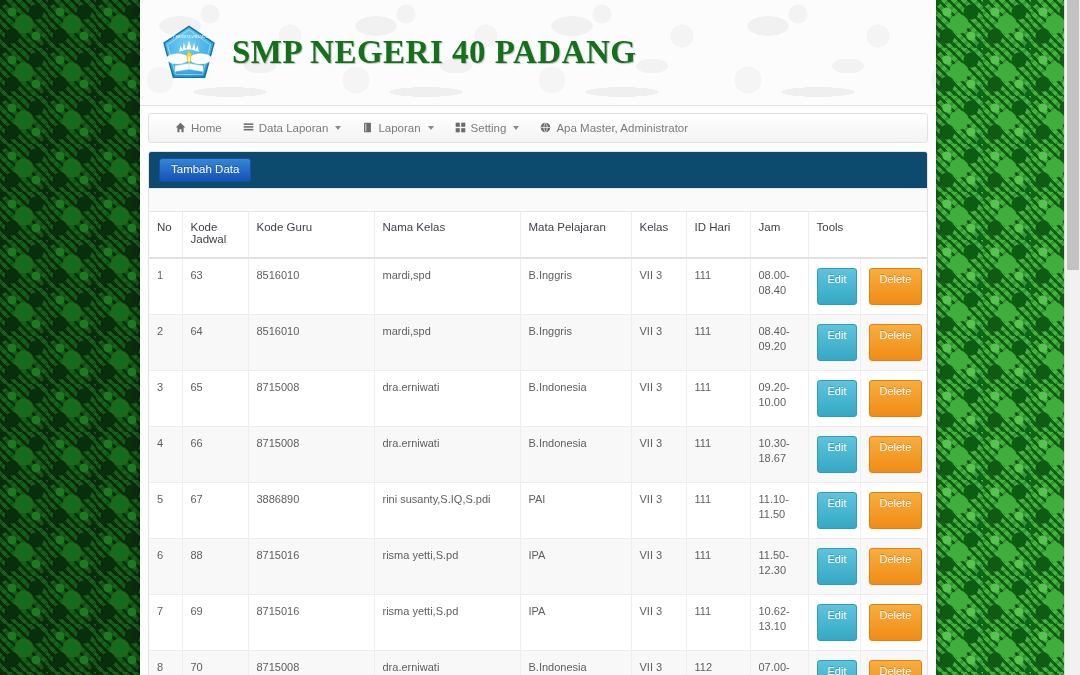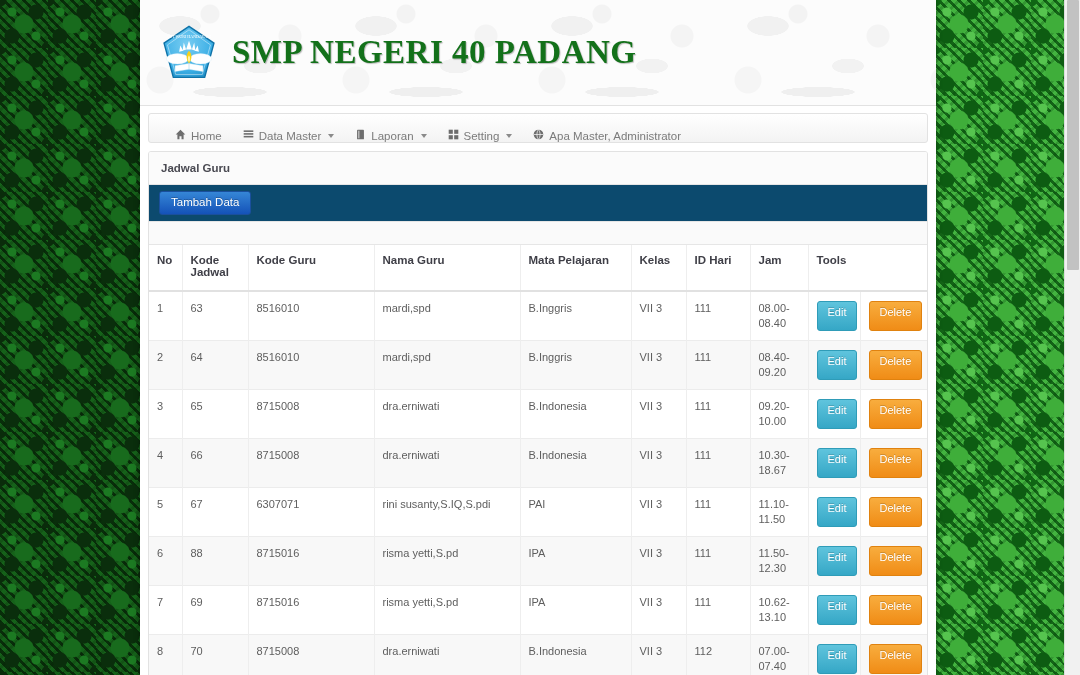--- a/index.html
+++ b/index.html
@@ -128,21 +128,21 @@
     letter-spacing: .5px;
     color: #13711a;
     text-shadow: 1px 1px 1px rgba(0,0,0,.25);
     white-space: nowrap;
   }
 
   
   .navwrap { padding: 7px 8px 0 8px; }
   .navbar {
     display: flex;
-    align-items: flex-end;
+    align-items: center;
     height: 30px;
     background: linear-gradient(to bottom, #ffffff 0%, #f3f3f3 100%);
     border: 1px solid #e2e2e2;
     border-radius: 3px;
     padding-left: 26px;
   }
   .nav-item {
     display: flex;
     align-items: center;
     gap: 5px;
@@ -215,21 +215,21 @@
   
   table.jadwal {
     width: 100%;
     border-collapse: collapse;
     font-size: 11px;
     color: #5e5e5e;
     table-layout: fixed;
   }
   table.jadwal th {
     text-align: left;
-    font-weight: bold;
+    font-weight: normal;
     color: #3f3f47;
     font-size: 11.5px;
     padding: 9px 8px;
     vertical-align: top;
     border-bottom: 2px solid #e1e1e1;
     border-right: 1px solid #eeeeee;
     background: #fff;
     height: 46px;
   }
   table.jadwal td {
@@ -251,21 +251,21 @@
   .c-kelas  { width: 55px; }
   .c-idhari { width: 64px; }
   .c-jam    { width: 58px; }
   .c-edit   { width: 52px; }
   .c-del    { width: 69px; }
 
   .td-btn { padding: 8px 6px; }
 
   .btn-edit, .btn-delete {
     display: inline-block;
-    padding: 5px 10px 12px;
+    padding: 5px 10px 19px;
     font-size: 11px;
     color: #fff;
     border-radius: 3px;
     line-height: 1;
     cursor: pointer;
     text-shadow: 0 -1px 0 rgba(0,0,0,.2);
     white-space: nowrap;
   }
   .btn-edit {
     background: linear-gradient(to bottom, #5fc4dd 0%, #35a7c6 100%);
@@ -327,21 +327,21 @@
       </div>
 
       <div class="nav-item">
         <span class="ico">
           <svg width="11" height="11" viewBox="0 0 16 16">
               <rect x="1" y="2" width="14" height="2.3" fill="#6d6d6d"></rect>
               <rect x="1" y="6" width="14" height="2.3" fill="#6d6d6d"></rect>
               <rect x="1" y="10" width="14" height="2.3" fill="#6d6d6d"></rect>
             </svg>
         </span>
-        <span>Data Master</span>
+        <span>Data Laporan</span>
         <span class="caret"></span>
       </div>
 
       <div class="nav-item">
         <span class="ico">
           <svg width="11" height="11" viewBox="0 0 16 16">
               <rect x="3" y="1" width="10" height="14" rx="1" fill="#6d6d6d"></rect>
               <rect x="4.5" y="2.5" width="2" height="11" fill="#ffffff" opacity=".55"></rect>
             </svg>
         </span>
@@ -371,23 +371,20 @@
         </span>
         <span>Apa Master, Administrator</span>
       </div>
 
     </div>
   </div>
 
   <div class="panelwrap">
     <div class="panel">
 
-      <div class="panel-heading">
-        <span>Jadwal Guru</span>
-      </div>
 
       <div class="panel-toolbar">
         <span class="btn-primary">Tambah Data</span>
       </div>
 
       <div class="panel-spacer"></div>
 
       <table class="jadwal">
         <colgroup>
           <col class="c-no">
@@ -399,21 +396,21 @@
             <col class="c-idhari">
             <col class="c-jam">
           <col class="c-edit">
             <col class="c-del">
         </colgroup>
         <thead>
           <tr>
             <th>No</th>
             <th>Kode Jadwal</th>
             <th>Kode Guru</th>
-            <th>Nama Guru</th>
+            <th>Nama Kelas</th>
             <th>Mata Pelajaran</th>
             <th>Kelas</th>
             <th>ID Hari</th>
             <th>Jam</th>
             <th colspan="2">Tools</th>
           </tr>
         </thead>
         <tbody id="table-body">
             <tr>
               <td>1</td>
@@ -459,21 +456,21 @@
               <td>B.Indonesia</td>
               <td>VII 3</td>
               <td>111</td>
               <td>10.30-18.67</td>
               <td class="td-btn"><span class="btn-edit">Edit</span></td>
               <td class="td-btn"><span class="btn-delete">Delete</span></td>
             </tr>
             <tr>
               <td>5</td>
               <td>67</td>
-              <td>6307071</td>
+              <td>3886890</td>
               <td>rini susanty,S.IQ,S.pdi</td>
               <td>PAI</td>
               <td>VII 3</td>
               <td>111</td>
               <td>11.10-11.50</td>
               <td class="td-btn"><span class="btn-edit">Edit</span></td>
               <td class="td-btn"><span class="btn-delete">Delete</span></td>
             </tr>
             <tr>
               <td>6</td>

